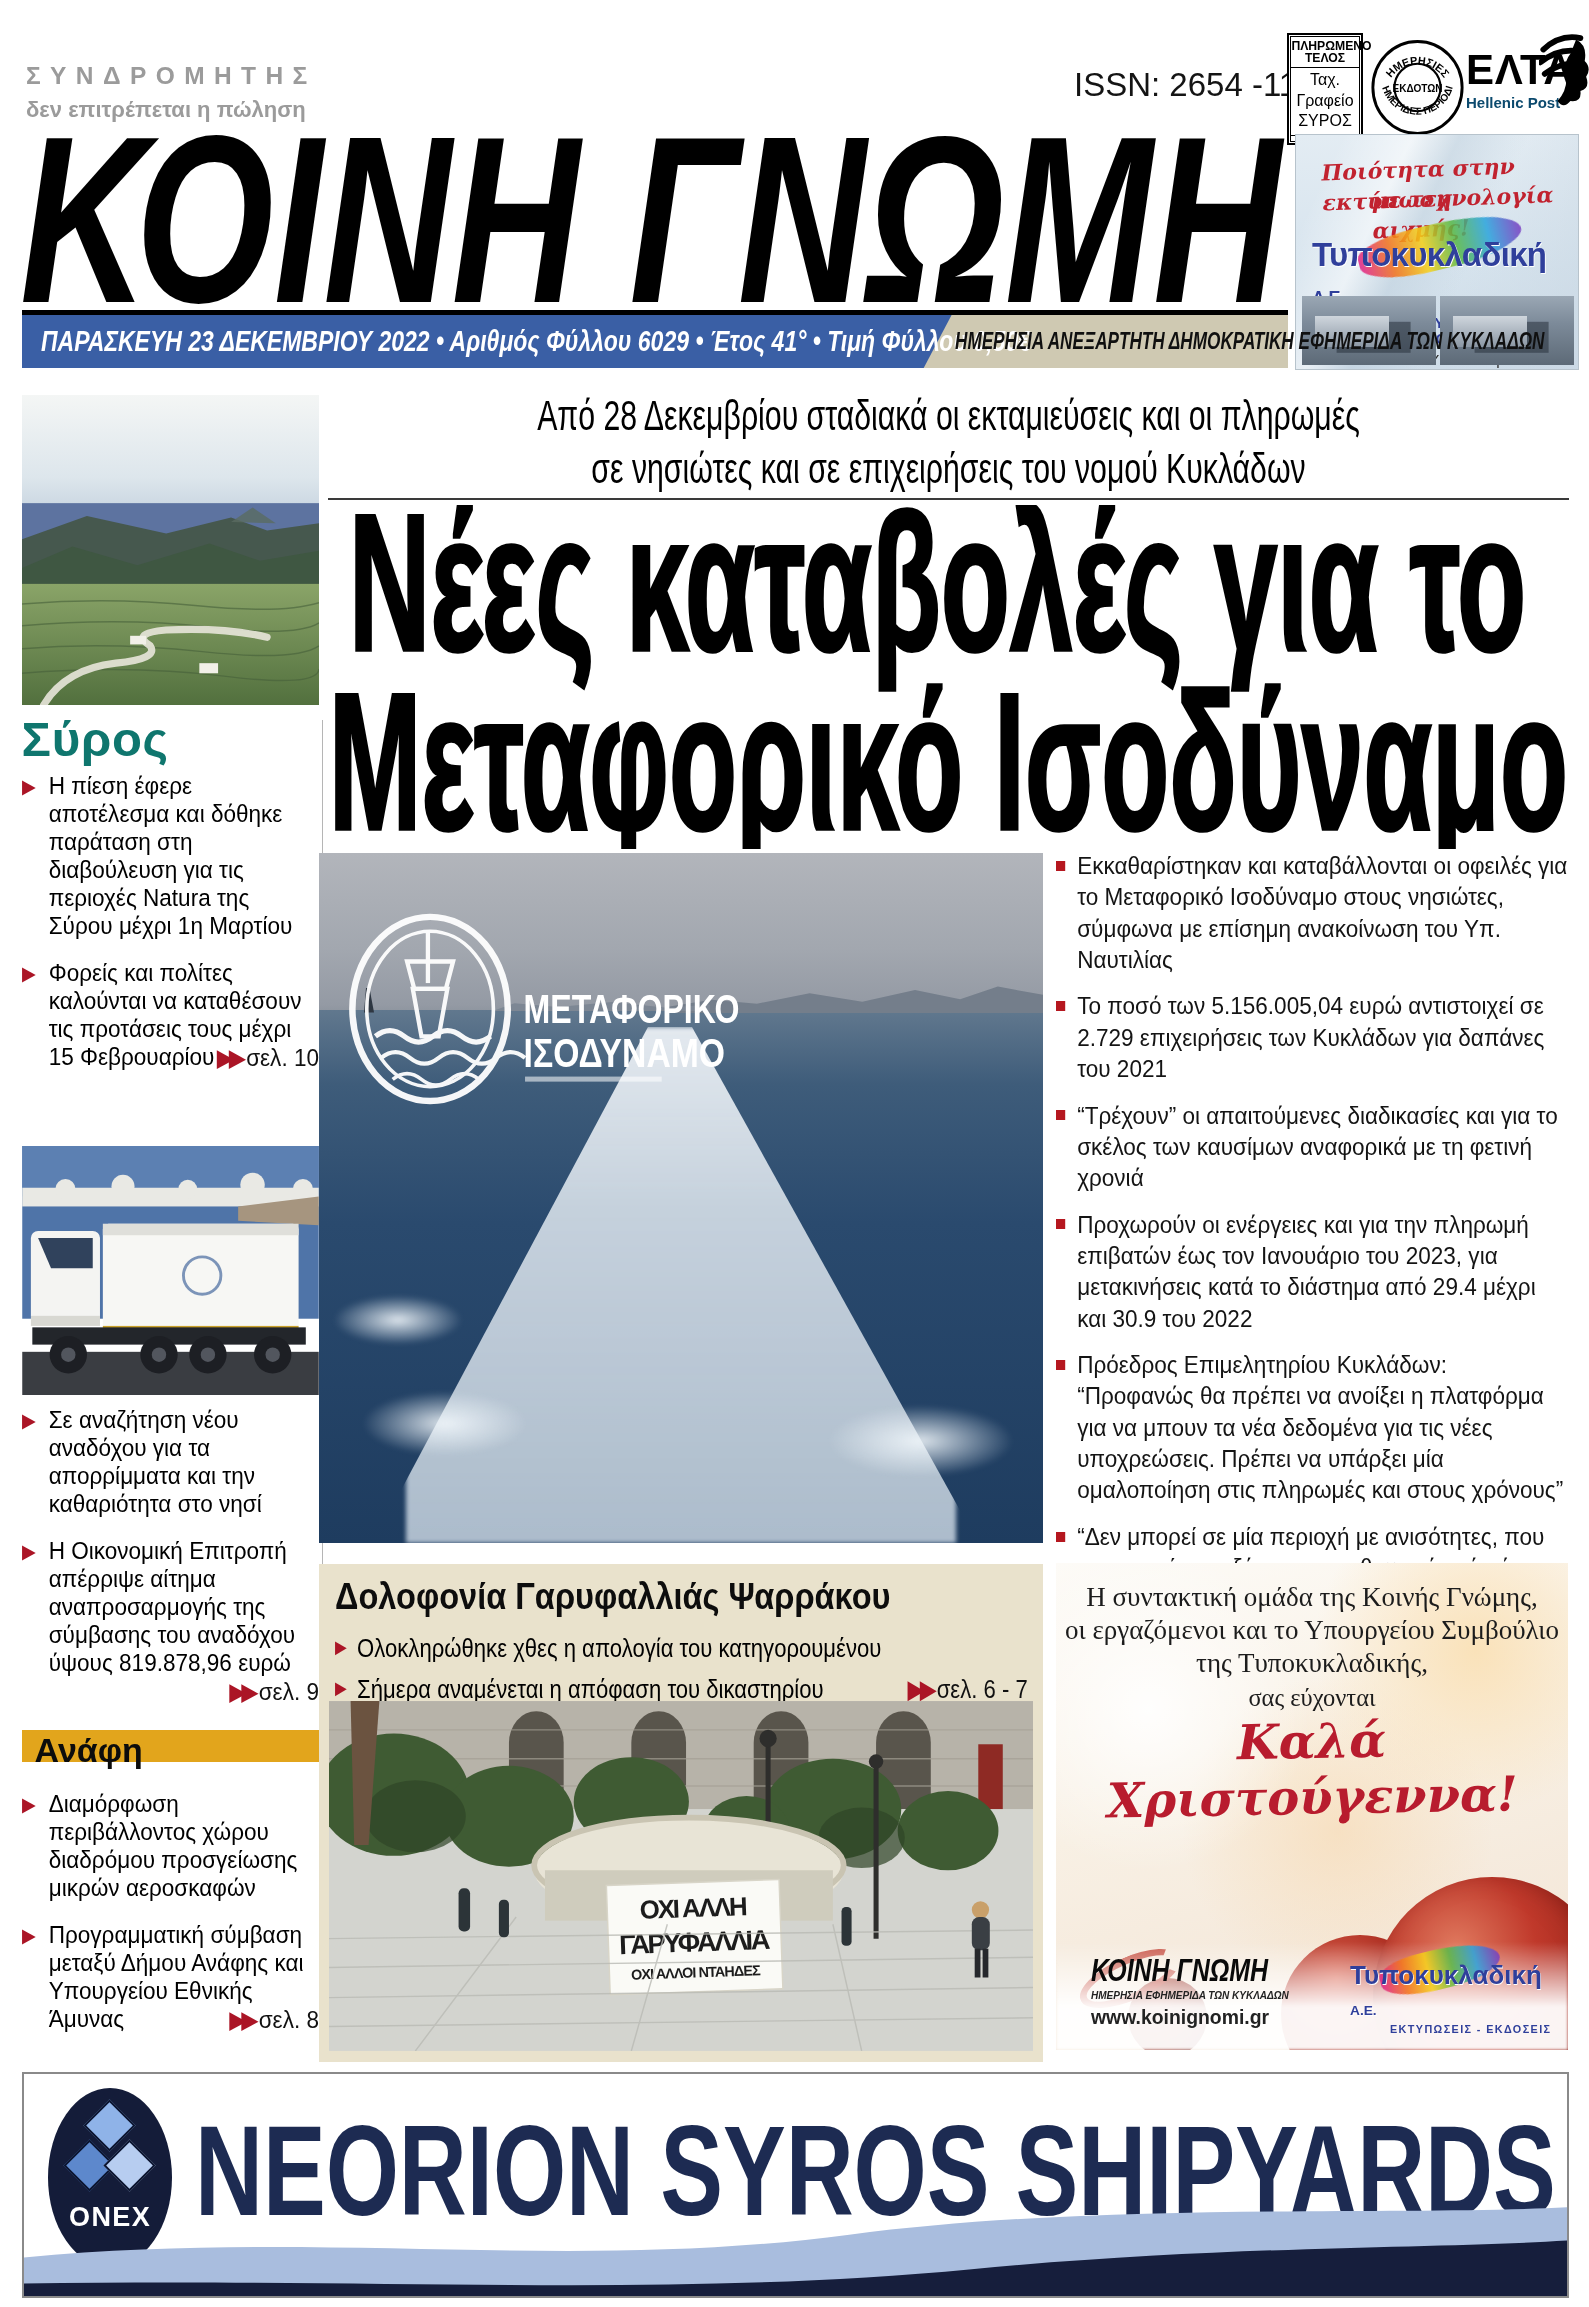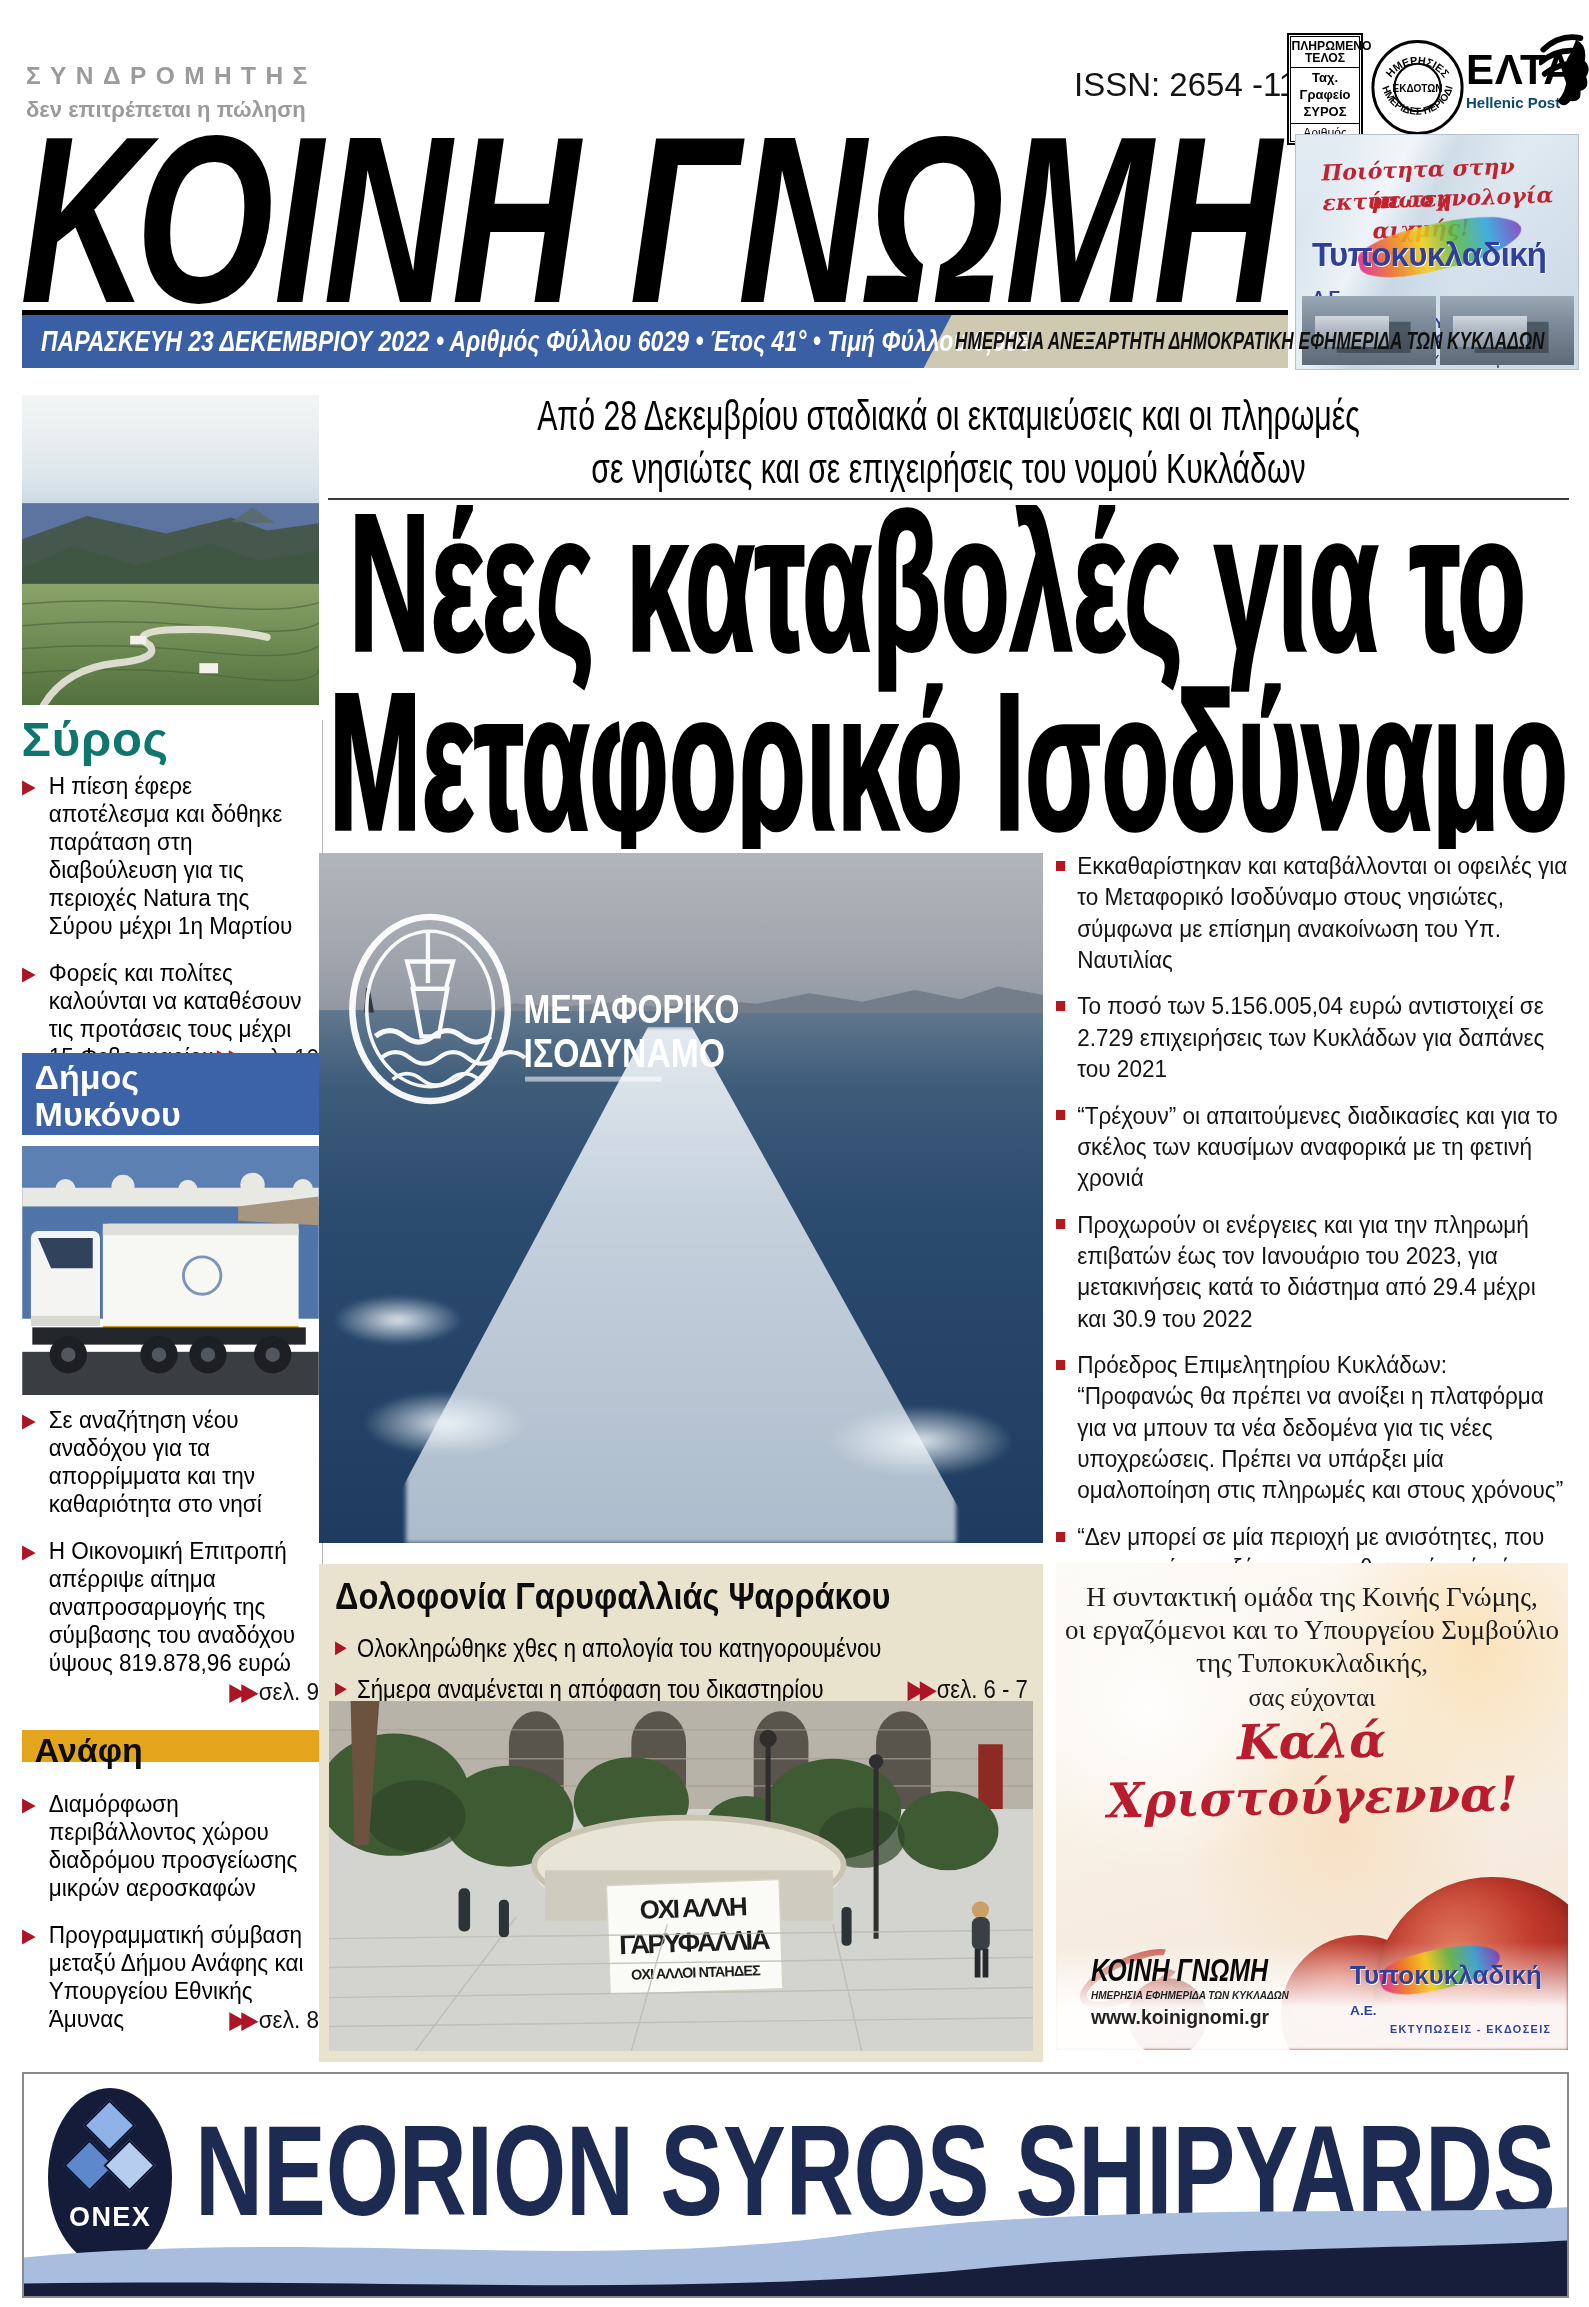--- a/index.html
+++ b/index.html
@@ -8,21 +8,21 @@
   #page { position:relative; width:1590px; height:2307px; overflow:hidden; background:#fff; }
 
   
   .subscriber { left:26px; top:62px; color:#9b9b9b; }
   .subscriber .l1 { font-size:24.5px; font-weight:bold; letter-spacing:9.4px; }
   .subscriber .l2 { font-size:22px; font-weight:bold; margin-top:7.2px; }
   .issn { left:1074px; top:66px; font-size:33px; color:#141414; }
   .stampbox { left:1287px; top:33px; width:76px; height:112px; border:2.2px solid #000; padding:1.4px; background:#fff; }
   .stampbox .inner { border:1.4px solid #000; width:100%; height:100%; text-align:center; font-weight:bold; }
   .stampbox .a { font-size:12.2px; line-height:1.05; padding-top:2.2px; border-bottom:1.4px solid #000; padding-bottom:2.2px;}
-  .stampbox .b { font-size:13px; font-weight:bold; line-height:1.3; padding-top:1.4px; border-bottom:1.4px solid #000; padding-bottom:3px;}
+  .stampbox .b { font-size:16px; font-weight:normal; line-height:1.3; padding-top:1.4px; border-bottom:1.4px solid #000; padding-bottom:3px;}
   .stampbox .c { font-size:12px; font-weight:normal; padding-top:1.4px; }
   .stampbox .d { font-size:21.6px; line-height:1; }
   .roundstamp { left:1370px; top:40px; }
   .elta { left:1466px; top:49px; }
   .elta .name { font-size:42px; font-weight:bold; letter-spacing:0.7px; color:#000; line-height:1; }
   .elta .sub { font-size:15px; font-weight:bold; color:#0c4a6e; margin-top:2.9px; }
   .elta-head { left:1539px; top:29px; }
 
   .masthead { left:20px; top:128px; width:1267px; height:183px; }
 
@@ -278,24 +278,20 @@
         <p>Η πίεση έφερε αποτέλεσμα και δόθηκε παράταση στη διαβούλευση για τις περιοχές Natura της Σύρου μέχρι 1η Μαρτίου</p>
       </div>
       <div class="bl">
         <span class="tri">▶</span>
         <p><span>Φορείς και πολίτες καλούνται να καταθέσουν τις προτάσεις τους μέχρι 15 Φεβρουαρίου</span>
            <span class="pgref"><span class="chev">▶▶</span><span>σελ. 10</span></span></p>
       </div>
     </div>
   </div>
 
-  <div class="abs mykonos-box">
-    <div>Δήμος</div>
-    <div>Μυκόνου</div>
-  </div>
 
   <svg class="abs truck photo" width="297" height="249" viewBox="0 0 412 346">
     <rect width="412" height="240" fill="#4f74a8"></rect>
     <rect width="412" height="70" fill="#5c80b2"></rect>
     <g fill="#e9e9e4">
       <rect x="0" y="58" width="412" height="26"></rect>
       <circle cx="60" cy="60" r="14"></circle>
         <circle cx="140" cy="56" r="16"></circle>
         <circle cx="230" cy="60" r="13"></circle>
         <circle cx="320" cy="54" r="17"></circle>

